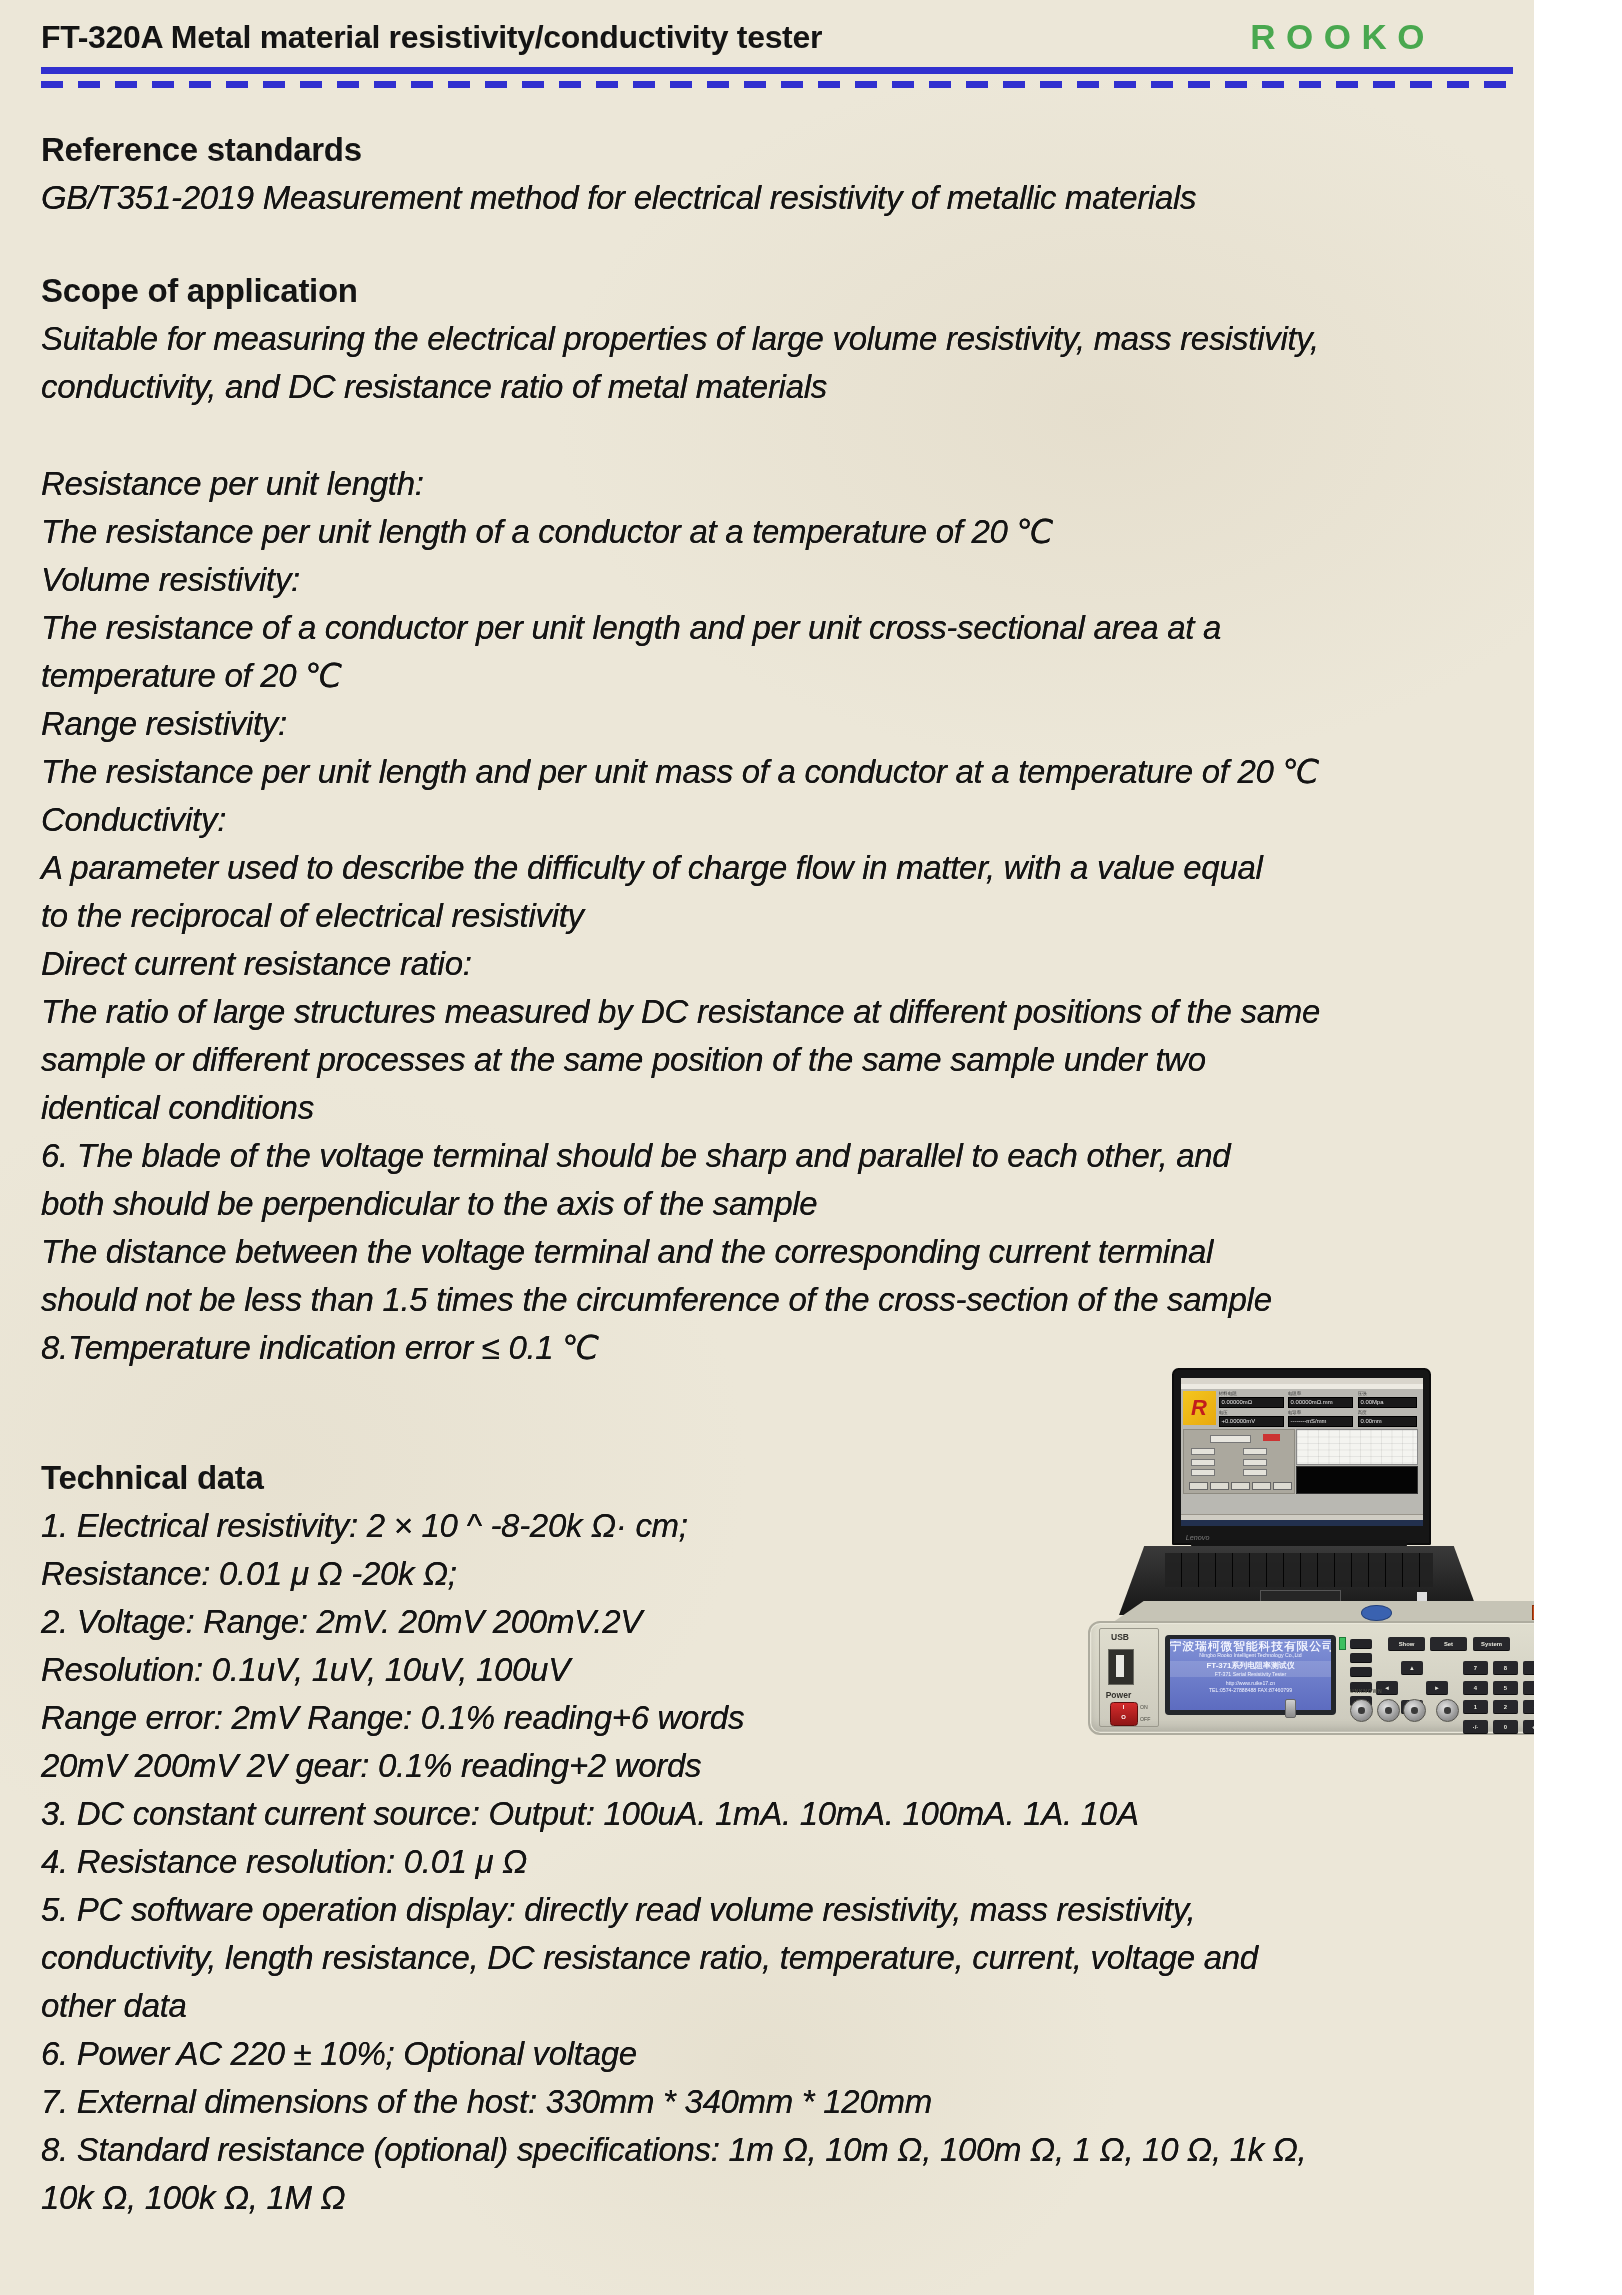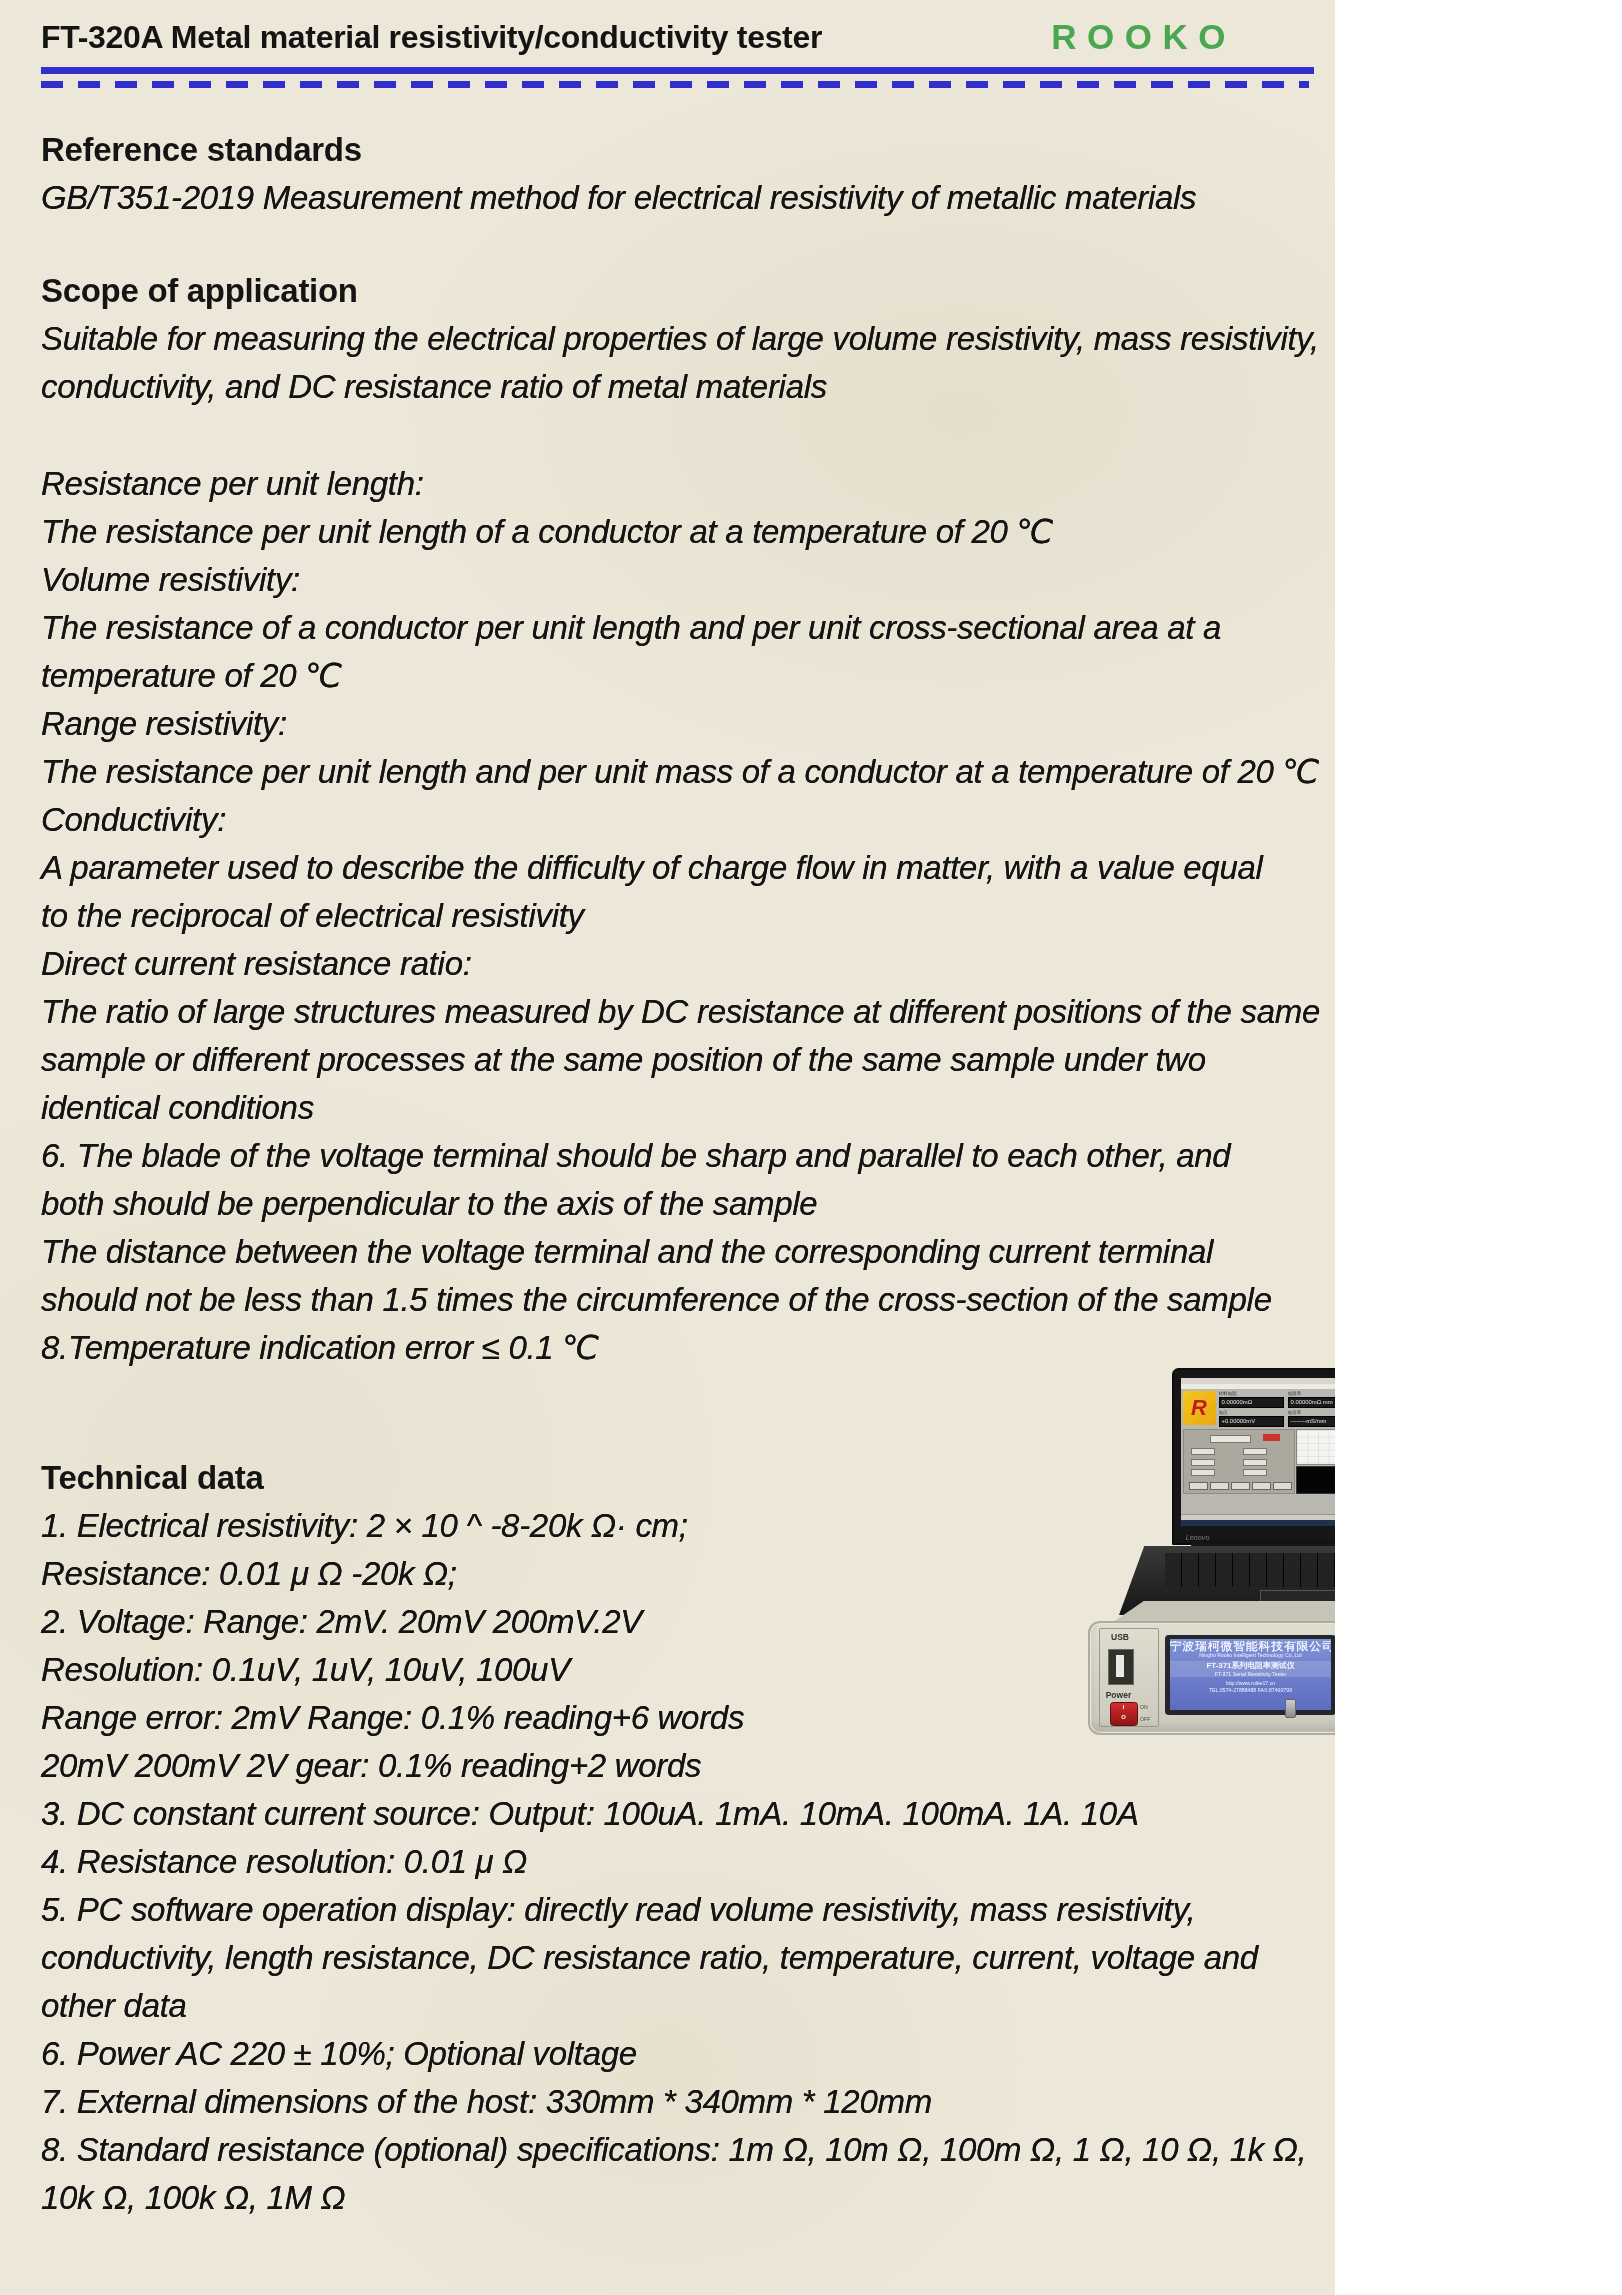--- a/index.html
+++ b/index.html
@@ -1,17 +1,17 @@
 <!DOCTYPE html>
 <html style="font-size:10.5px"><head>
 <meta charset="utf-8">
 <style>
   html,body{margin:0;padding:0;}
   .page{
-    position:relative;width:1335px;height:2295px;overflow:hidden;
+    position:relative;width:1534px;height:2295px;overflow:hidden;
     font-family:"Liberation Sans","DejaVu Sans",sans-serif;color:#141414;
     background:
       radial-gradient(916px 589px at 72% 18%, rgba(221,212,192,.45), transparent 60%),
       radial-gradient(785px 654px at 18% 64%, rgba(226,219,201,.5), transparent 60%),
       radial-gradient(589px 458px at 50% 90%, rgba(219,211,190,.35), transparent 60%),
       #ece7d8;
   }
   .abs{position:absolute;}
   .doc-title{left:41px;top:13px;height:48px;line-height:48px;font-size:32px;font-weight:700;letter-spacing:-0.3px;white-space:nowrap;}
   .brand{top:13px;right:99px;height:48px;line-height:48px;font-size:35px;font-weight:700;letter-spacing:10.5px;color:#49a84f;white-space:nowrap;}

